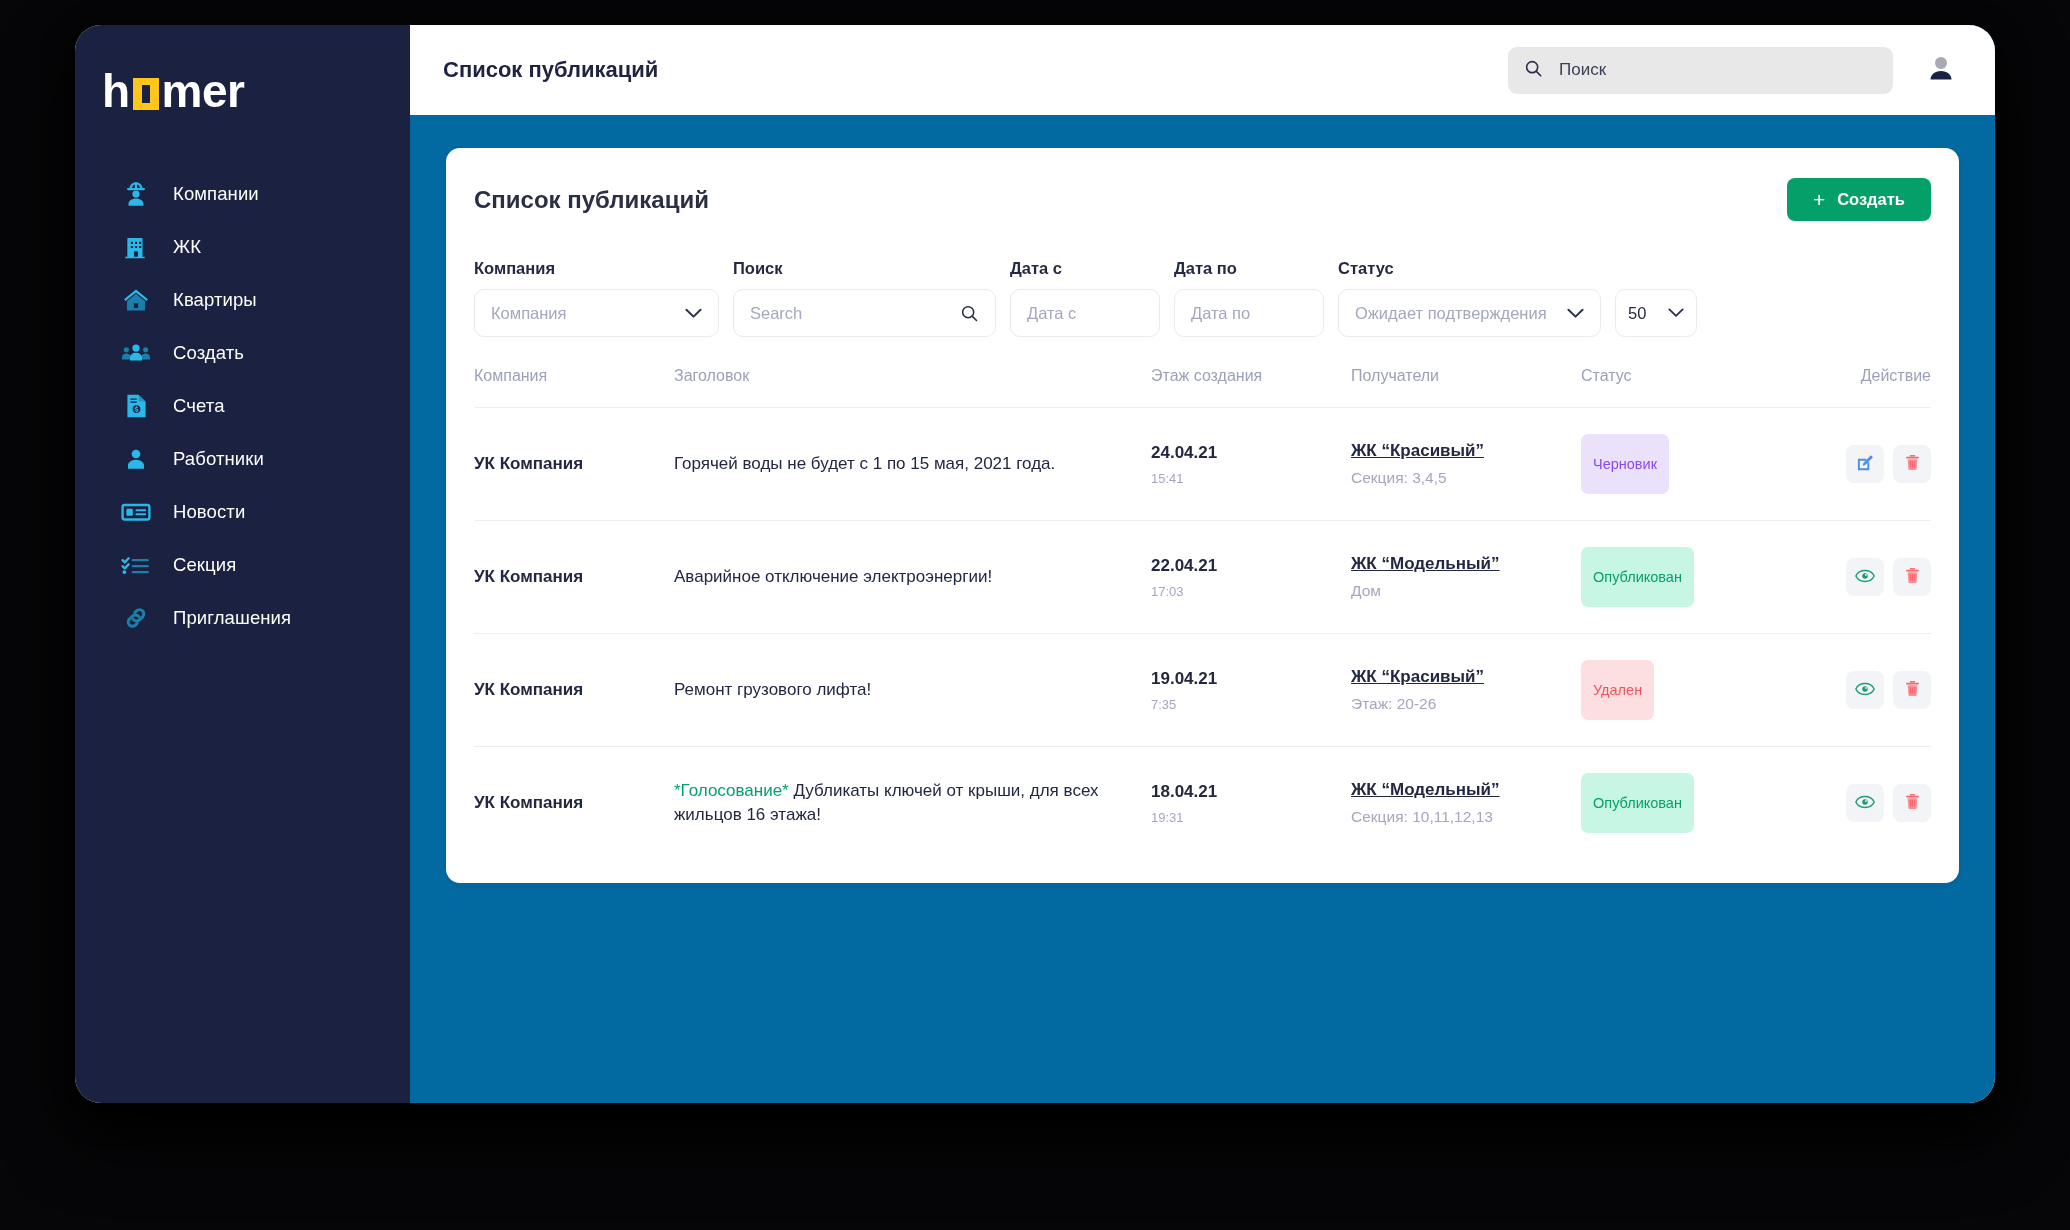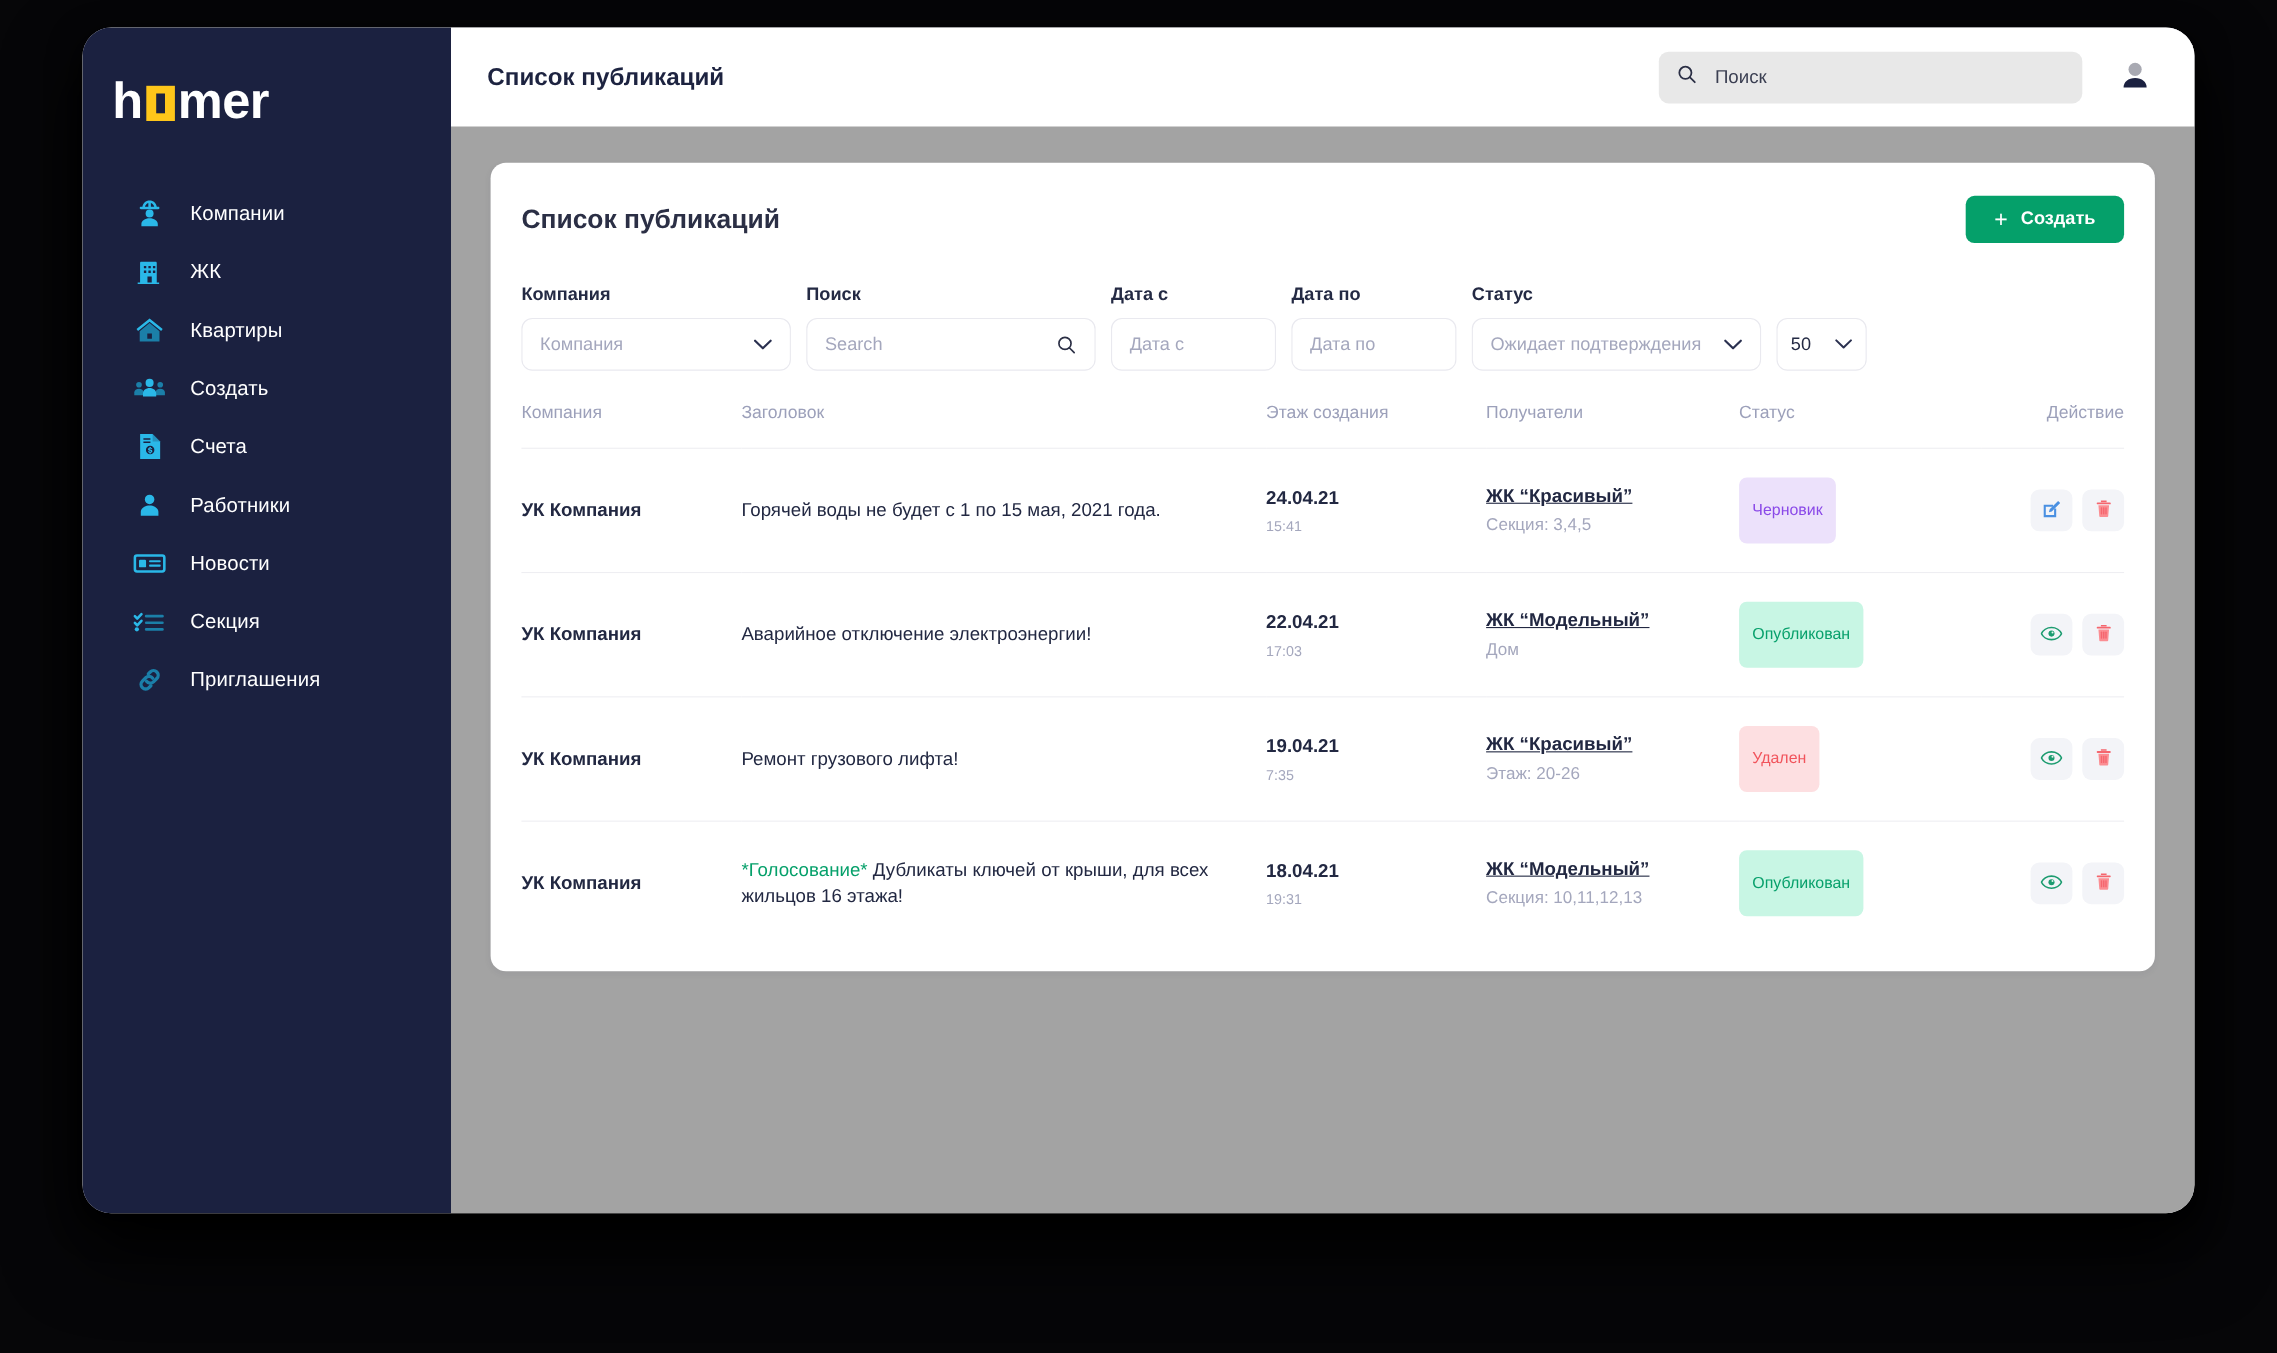--- a/index.html
+++ b/index.html
@@ -69,21 +69,21 @@
     color: #ffffff;
     font-size: 18.5px;
     letter-spacing: 0.1px;
   }
 
   
   #main {
     flex: 1 1 auto;
     display: flex;
     flex-direction: column;
-    background: #a3a3a3;
+    background: #0369a1;
     min-width: 0;
   }
   #topbar {
     height: 90px;
     background: #ffffff;
     display: flex; align-items: center;
     padding: 0 36px 0 33px;
     flex: 0 0 90px;
   }
   #page-title {

